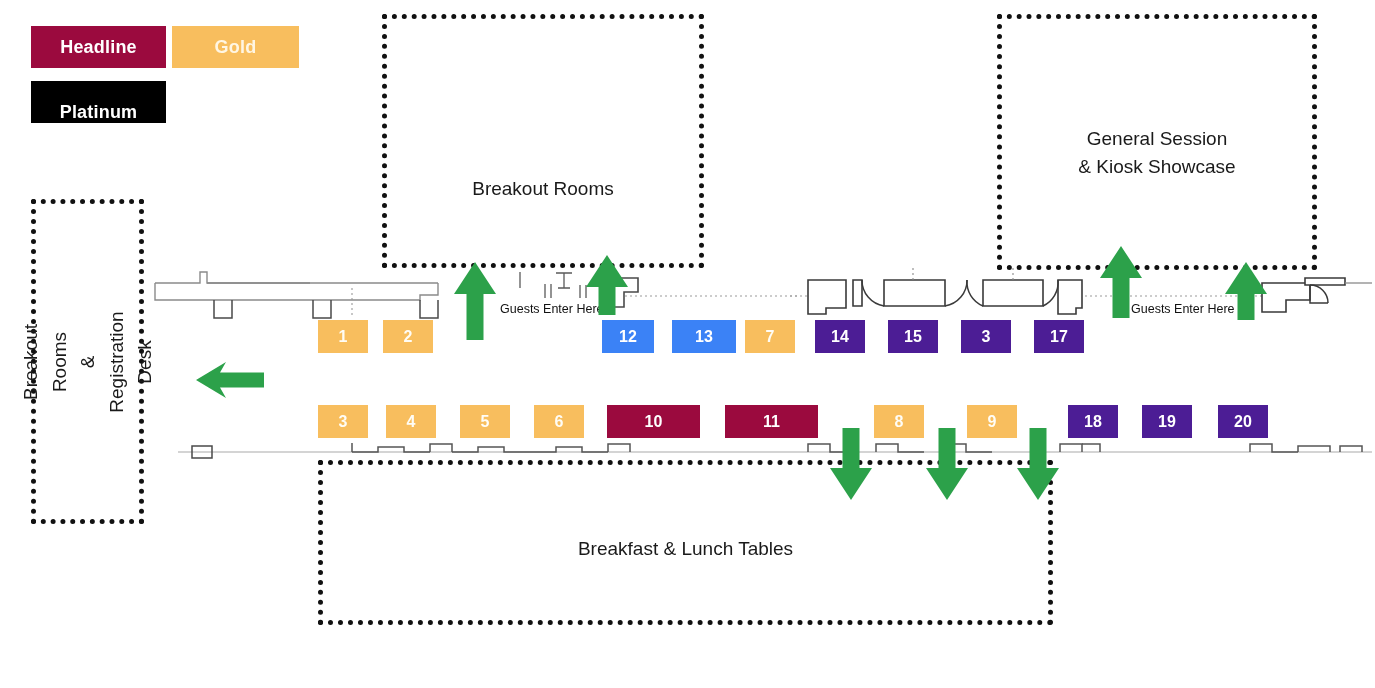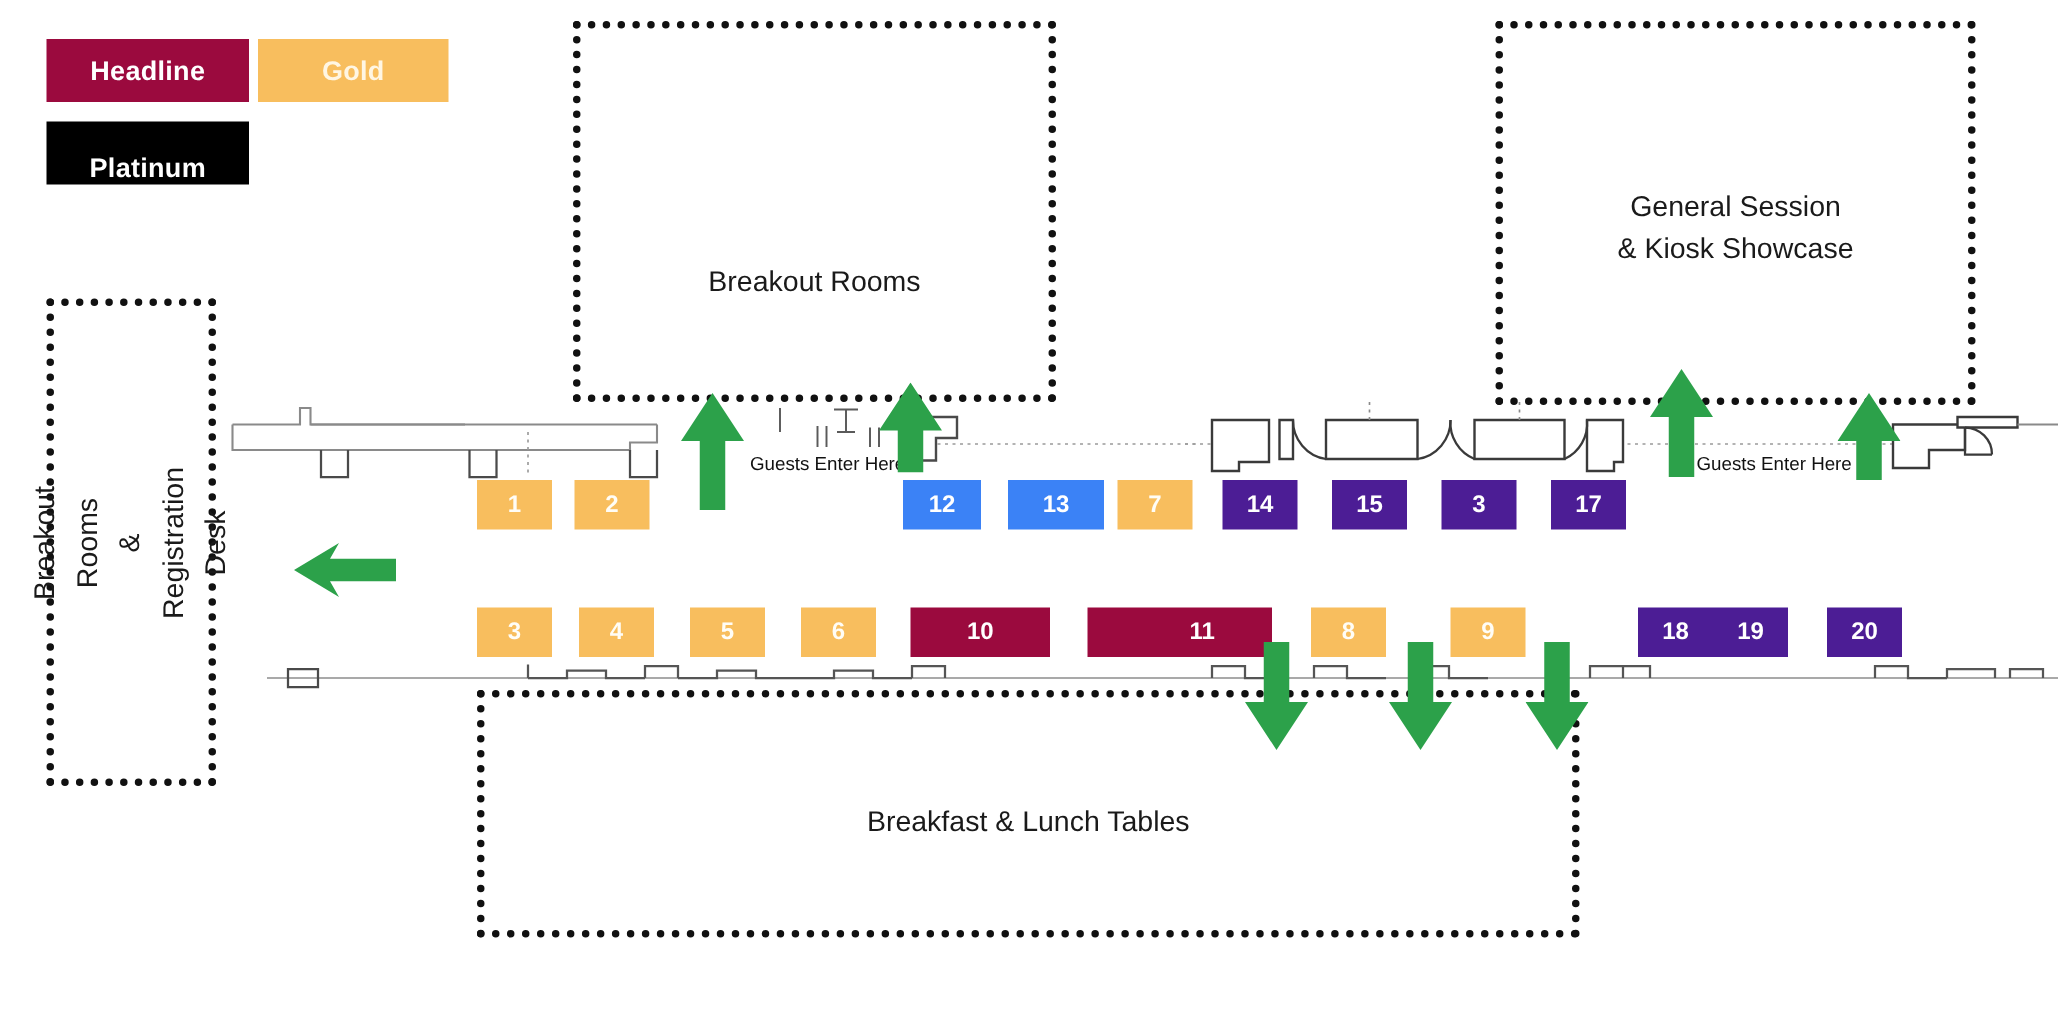--- a/index.html
+++ b/index.html
@@ -275,30 +275,30 @@
       </div>
       <div class="booth gold" style="left: 460px; top: 405px; width: 50px;">
         <span>5</span>
       </div>
       <div class="booth gold" style="left: 534px; top: 405px; width: 50px;">
         <span>6</span>
       </div>
       <div class="booth headline" style="left: 607px; top: 405px; width: 93px;">
         <span>10</span>
       </div>
-      <div class="booth headline" style="left: 725px; top: 405px; width: 93px; padding-left: 30px;">
+      <div class="booth headline" style="left: 725px; top: 405px; width: 93px;">
         <span>11</span>
       </div>
       <div class="booth gold" style="left: 874px; top: 405px; width: 50px;">
         <span>8</span>
       </div>
       <div class="booth gold" style="left: 967px; top: 405px; width: 50px;">
         <span>9</span>
       </div>
-      <div class="booth silver" style="left: 1068px; top: 405px; width: 50px; margin-left: 24px;">
+      <div class="booth silver" style="left: 1068px; top: 405px; width: 50px;">
         <span>18</span>
       </div>
       <div class="booth silver" style="left: 1142px; top: 405px; width: 50px;">
         <span>19</span>
       </div>
       <div class="booth silver" style="left: 1218px; top: 405px; width: 50px;">
         <span>20</span>
       </div>
     </div>
 

